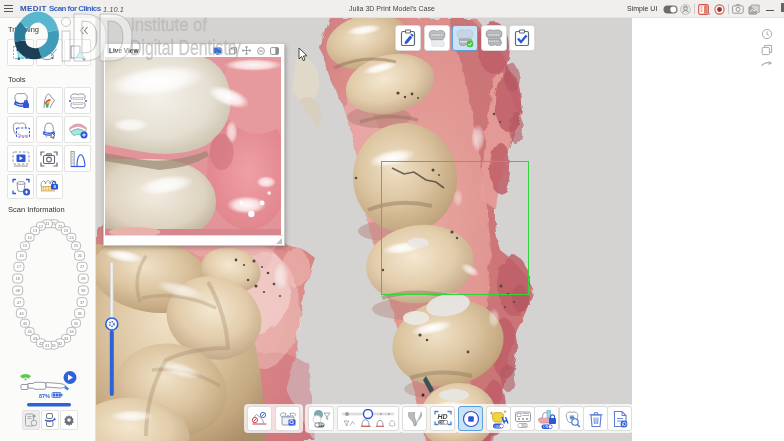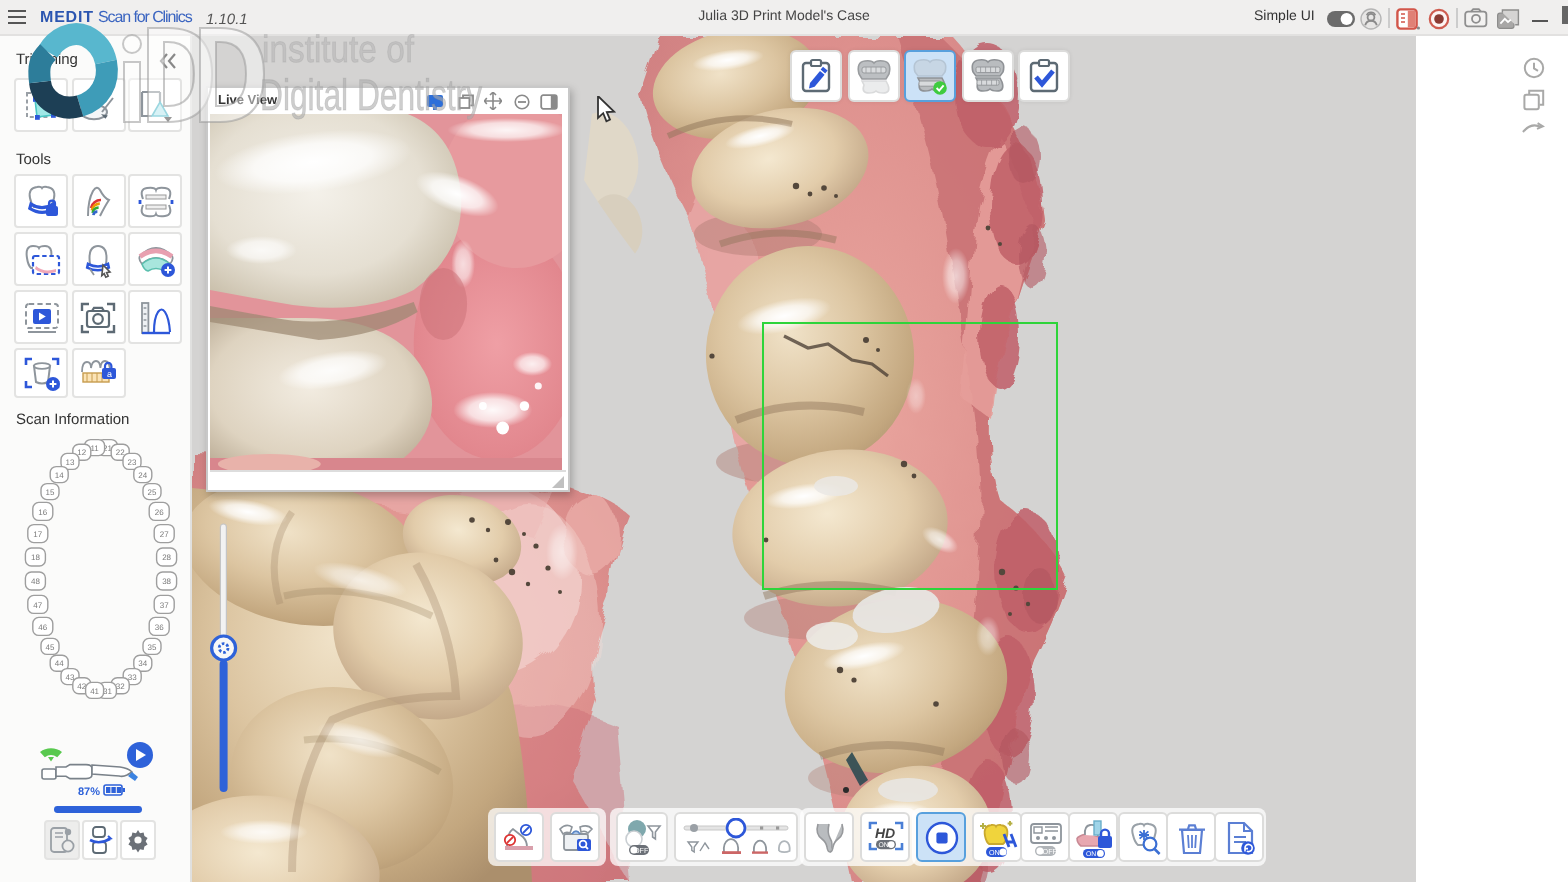--- a/index.html
+++ b/index.html
@@ -1,23 +1,23 @@
 <!DOCTYPE html>
 <html><head><meta charset="utf-8">
 <style>
 * { margin:0; padding:0; box-sizing:border-box; }
 html,body { width:784px; height:441px; overflow:hidden; font-family:"Liberation Sans", sans-serif; }
-#app { position:relative; width:708px; height:441px; background:#d4d3d2; }
+#app { position:relative; width:632px; height:441px; background:#d4d3d2; }
 
 #topbar { position:absolute; left:0; top:0; width:784px; height:18px; background:#f0efee; border-bottom:1px solid #e2e1e0; z-index:30; }
 #hamb { position:absolute; left:4px; top:5px; width:9px; height:7px; }
 #hamb div { height:1.4px; background:#555; margin-bottom:1.4px; }
 .tb-txt { position:absolute; top:4px; font-size:9px; line-height:10px; }
 #medit { left:20px; font-size:8px; color:#2b55b0; font-weight:bold; letter-spacing:0.4px; }
-#sfc { left:49px; font-size:8px; letter-spacing:-0.55px; color:#3a64c0; font-weight:normal; }
+#sfc { left:49px; font-size:8px; letter-spacing:-0.55px; color:#3a64c0; font-weight:bold; }
 #ver { left:103px; color:#555; font-size:7.5px; top:5px;font-style:italic; }
 #casetitle { position:absolute; left:0; right:0; top:5px; text-align:center; font-size:7px; color:#444; }
 
 #sidebar { position:absolute; left:0; top:18px; width:96px; height:423px; background:#fbfbfa; border-right:1px solid #e0e0df; z-index:10; }
 .sec-label { position:absolute; left:8px; font-size:7.5px; color:#333; }
 .sbtn { position:absolute; width:27px; height:27px; background:#fff; border:1px solid #e3e3e2; border-radius:2px; }
 .sbtn svg { position:absolute; left:50%; top:50%; transform:translate(-50%,-50%); }
 
 .ttb { position:absolute; top:25px; width:26px; height:26px; background:#fff; border:1px solid #dcdcdb; border-radius:3px; z-index:20; box-shadow:0 0 2px rgba(0,0,0,0.08); }
 .ttb.sel { background:#cce2f7; border:1px solid #58a0dd; }

